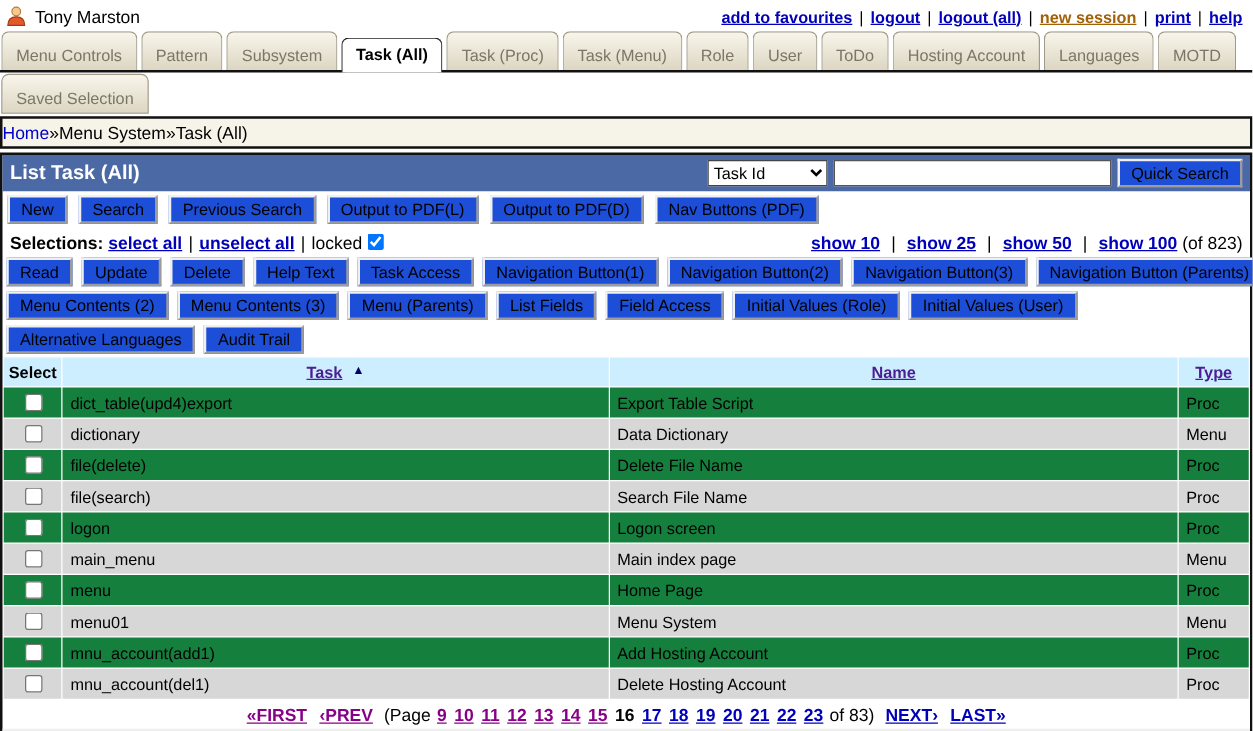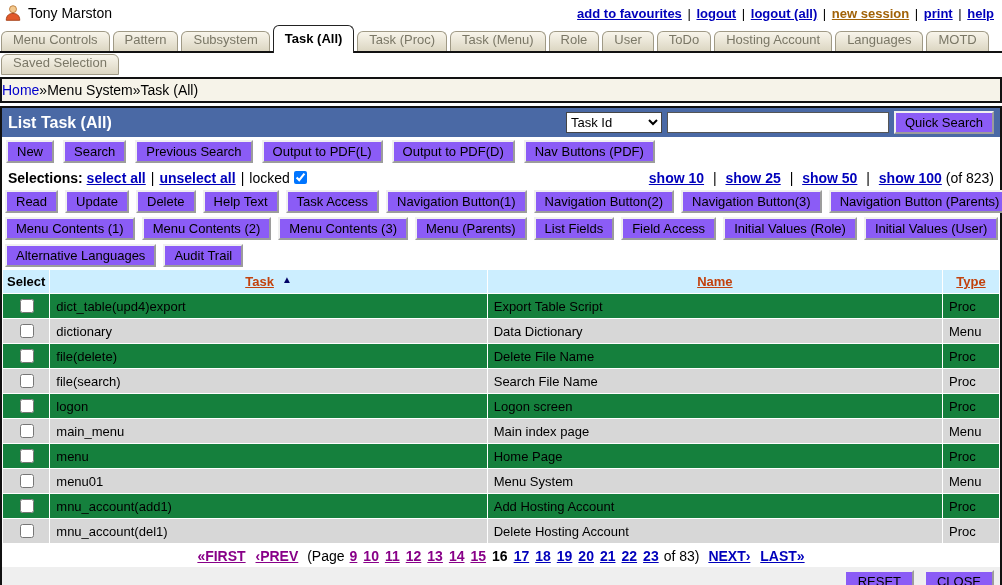--- a/index.html
+++ b/index.html
@@ -20,21 +20,21 @@
   .userbar-links .lnk { color:#0000bb; text-decoration:underline; margin:0 2px; cursor:pointer; }
   .userbar-links .lnk.visited { color:#a16207; }
   .userbar-links .sep { font-weight:normal; color:#000; }
 
   
   .tabrow { display:flex; align-items:flex-end; gap:3px; padding:1px 1px 0 1px; border-bottom:2px solid #111; }
   .tab {
     background:linear-gradient(#f8f5eb,#dcd6c2);
     border:1px solid #a09a86; border-bottom:none;
     border-radius:6px 6px 0 0;
-    padding:0 11px 4px 11px;
+    padding:11px 11px 4px 11px;
     color:#7a7766; white-space:nowrap; cursor:pointer; font-size:13px;
   }
   .tab.active {
     background:#fff; color:#000; font-weight:bold;
     margin-bottom:-2px; padding-top:5px; padding-bottom:7px;
     border-color:#222; position:relative; z-index:2;
   }
   .tabrow2 { display:flex; gap:3px; padding:1px 1px 2px 1px; }
   .tabrow2 .tab { border-bottom:1px solid #a09a86; border-radius:6px 6px 0 0; }
 
@@ -45,39 +45,39 @@
   
   .mainbox { border:2px solid #111; margin-top:3px; }
 
   .titlebar { background:#4a69a5; display:flex; align-items:center; padding:12px 6px; height:29px;justify-content:flex-end; }
   .page-title { color:#fff; font-weight:bold; font-size:16px; }
   .qs { margin-left:auto; display:flex; align-items:center; gap:5px; }
   .qs select { width:96px; height:21px; font-size:13px; border:1px solid #444; background:#fff; font-family:inherit; }
   .qs input  { width:222px; height:21px; border:1px solid #555; font-size:13px; padding:0 3px; font-family:inherit; }
 
   .btn {
-    background:#8b5cf6; border:2px outset #f0f0f0;
+    background:#1d4ed8; border:2px outset #f0f0f0;
     padding:2px 9px; font-size:13px; font-family:inherit; color:#000;
     white-space:nowrap; cursor:pointer;
   }
   .toolbar { display:flex; gap:9px; padding:3px 4px; }
 
   .selections-row { display:flex; align-items:center; padding:2px 6px 1px 6px; font-size:14px; }
   .blue-link { color:#0000bb; font-weight:bold; text-decoration:underline; cursor:pointer; }
   .sel-sep { margin:0 5px; }
   .selections-right { margin-left:auto; }
   .locked-box { vertical-align:-2px; margin-left:4px; }
 
   .actions { display:flex; gap:7px; padding:2px 3px; flex-wrap:nowrap; }
   .actions:first-of-type { padding-top:3px; }
 
   
   table.data { width:100%; border-collapse:separate; border-spacing:1px; }
   .data th { background:#cceeff; padding:4px; font-size:13px; font-weight:bold; }
-  .data th .th-link { color:#c2410c; font-weight:bold; text-decoration:underline; cursor:pointer; }
+  .data th .th-link { color:#4c1d95; font-weight:bold; text-decoration:underline; cursor:pointer; }
   .sort-ind { color:#000066; font-size:10px; vertical-align:3px; margin-left:8px; }
   .data td { padding:4px 6px; font-size:13px; }
   tr.odd  td { background:#15803d; }
   tr.even td { background:#d7d7d7; }
   .col-select { width:44px; text-align:center; }
   .col-type   { width:56px; }
   td.col-select { padding:2px; }
   .data input[type=checkbox] { width:14px; height:14px; }
 
   
@@ -176,21 +176,20 @@
     <button class="btn">Update</button>
     <button class="btn">Delete</button>
     <button class="btn">Help Text</button>
     <button class="btn">Task Access</button>
     <button class="btn">Navigation Button(1)</button>
     <button class="btn">Navigation Button(2)</button>
     <button class="btn">Navigation Button(3)</button>
     <button class="btn">Navigation Button (Parents)</button>
   </div>
   <div class="actions">
-    <button class="btn">Menu Contents (1)</button>
     <button class="btn">Menu Contents (2)</button>
     <button class="btn">Menu Contents (3)</button>
     <button class="btn">Menu (Parents)</button>
     <button class="btn">List Fields</button>
     <button class="btn">Field Access</button>
     <button class="btn">Initial Values (Role)</button>
     <button class="btn">Initial Values (User)</button>
 
   </div>
   <div class="actions">

